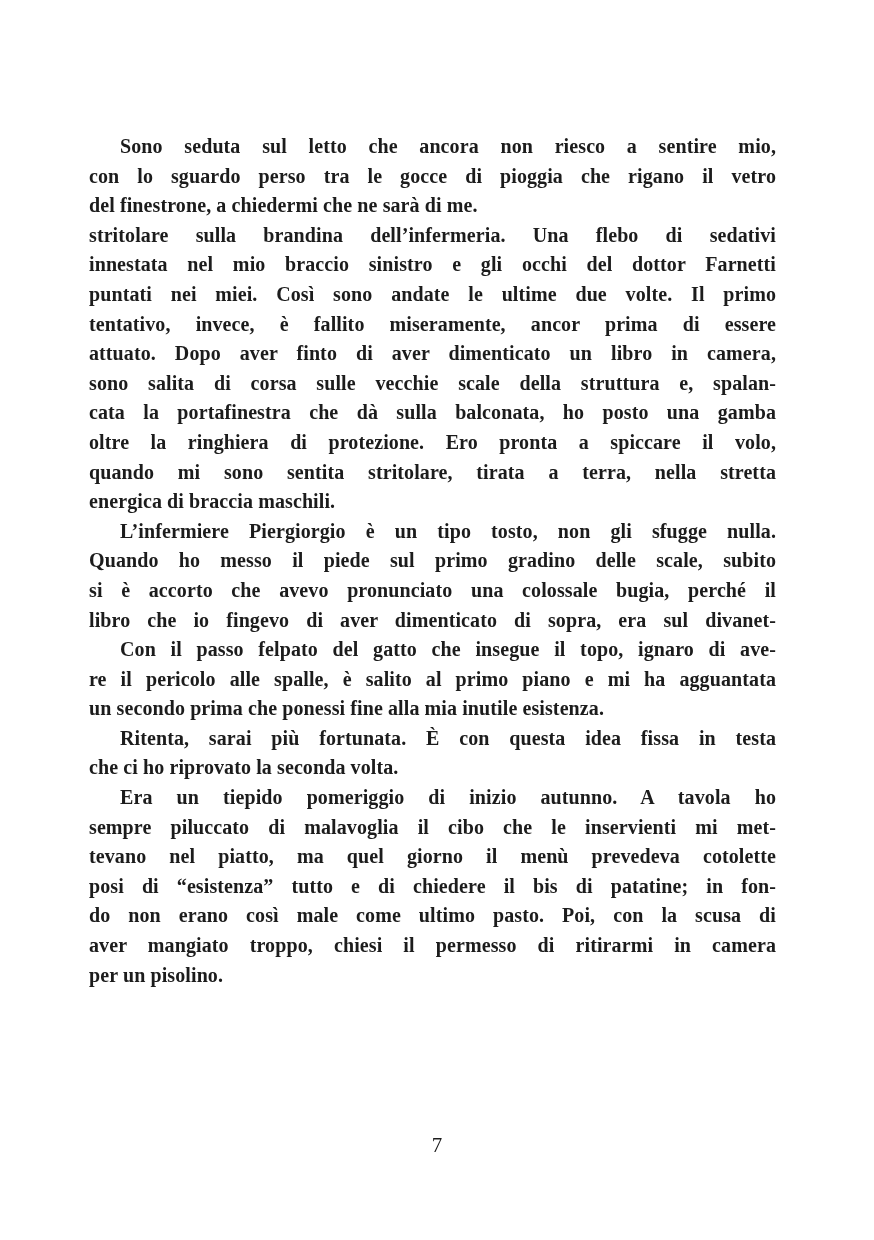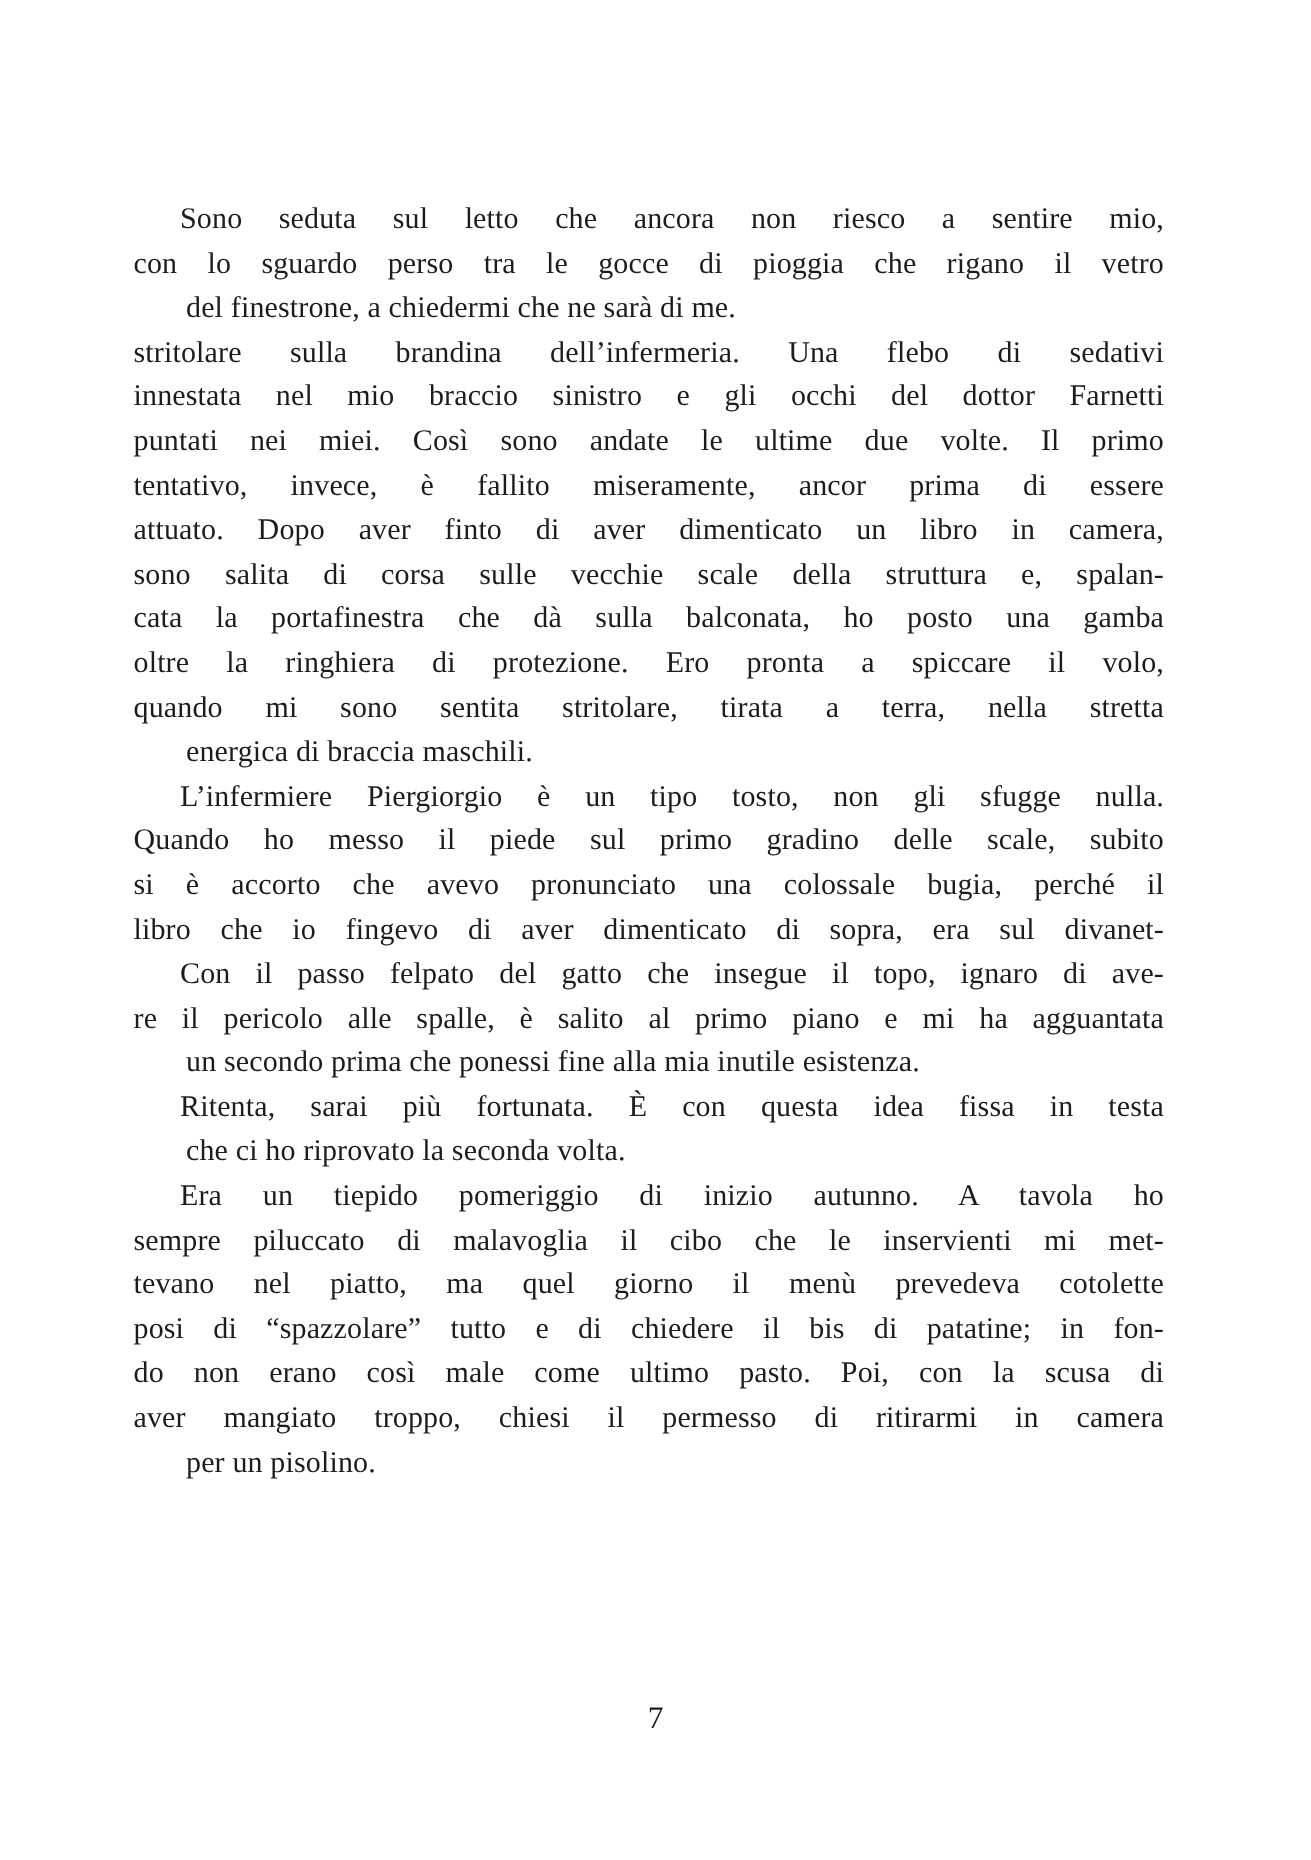--- a/index.html
+++ b/index.html
@@ -32,27 +32,27 @@
   .paragraph {
     margin: 0;
     padding: 0;
   }
   .line {
     text-align: justify;
     text-align-last: justify;
     hyphens: none;
     word-break: keep-all;
     height: 29.6px;
+    font-weight: bold;
   }
   .line.first {
     text-indent: 31px;
   }
   .line.last {
     text-align-last: left;
-    margin-left: 35px;
   }
   .page-number {
     position: absolute;
     left: 0;
     top: 1133px;
     width: 874px;
     text-align: center;
     font-size: 21px;
     color: #1c1c1c;
   }
@@ -91,20 +91,20 @@
         <div class="line last">un secondo prima che ponessi fine alla mia inutile esistenza.</div>
       </div>
       <div class="paragraph">
         <div class="line first">Ritenta, sarai più fortunata. È con questa idea fissa in testa</div>
         <div class="line last">che ci ho riprovato la seconda volta.</div>
       </div>
       <div class="paragraph">
         <div class="line first">Era un tiepido pomeriggio di inizio autunno. A tavola ho</div>
         <div class="line">sempre piluccato di malavoglia il cibo che le inservienti mi met-</div>
         <div class="line">tevano nel piatto, ma quel giorno il menù prevedeva cotolette</div>
-        <div class="line">posi di “spazzolare” tutto e di chiedere il bis di patatine; in fon-</div>
+        <div class="line">posi di “esistenza” tutto e di chiedere il bis di patatine; in fon-</div>
         <div class="line">do non erano così male come ultimo pasto. Poi, con la scusa di</div>
         <div class="line">aver mangiato troppo, chiesi il permesso di ritirarmi in camera</div>
         <div class="line last">per un pisolino.</div>
       </div>
     </div>
   <div class="page-number">7</div>
 </div>
 
 </body></html>

